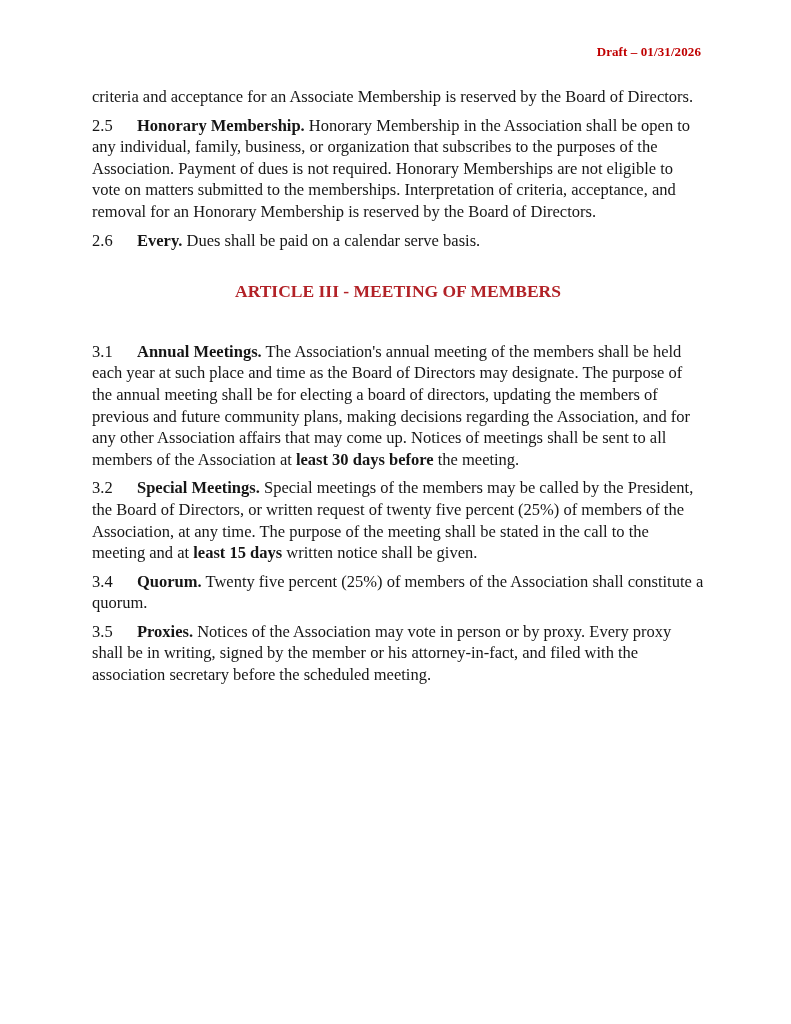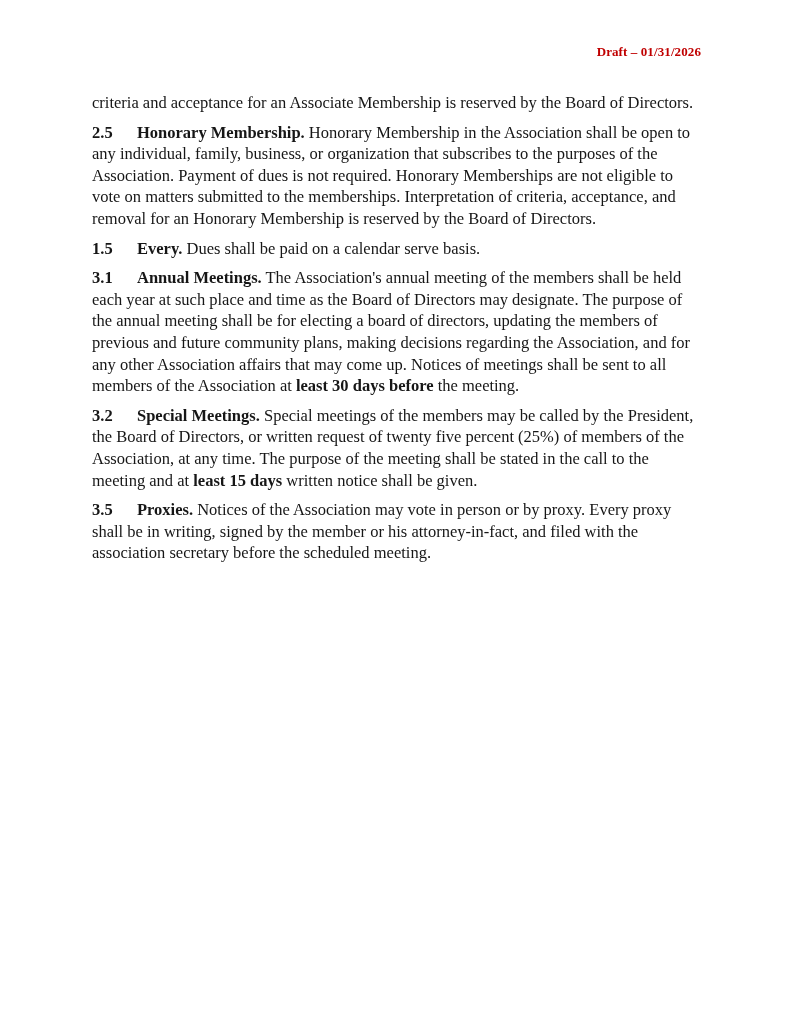--- a/index.html
+++ b/index.html
@@ -35,26 +35,26 @@
   .doc-body {
     position: absolute;
     left: 92px;
     top: 84px;
     width: 612px;
     font-size: 16.5px;
     line-height: 21.6px;
     text-align: left;
   }
   .para {
-    margin: 8px 0 7px 0;
+    margin: 2px 0 7px 0;
   }
   .secnum {
     display: inline-block;
     width: 45px;
-    font-weight: 700;
+    font-weight: 400;
   }
   .sectitle {
     font-weight: 700;
   }
   .bold {
     font-weight: 700;
   }
   .article-heading {
     margin: 30px 0 38px 0;
     text-align: center;
@@ -64,18 +64,20 @@
   }
 </style>
 </head>
 <body>
 
 <div class="page">
   <div class="draft-stamp">Draft – 01/31/2026</div>
   <div class="doc-body" id="doc-body">
       <p class="para"><span>criteria and acceptance for an Associate Membership is reserved by the Board of Directors.</span></p>
       <p class="para"><span class="secnum">2.5</span><span class="sectitle">Honorary Membership.</span> <span>Honorary Membership in the Association shall be open to any individual, family, business, or organization that subscribes to the purposes of the Association.  Payment of dues is not required.  Honorary Memberships are not eligible to vote on matters submitted to the memberships. Interpretation of criteria, acceptance, and removal for an Honorary Membership is reserved by the Board of Directors.</span></p>
-      <p class="para"><span class="secnum">1.5</span><span class="sectitle">Every.</span> <span>Dues shall be paid on a calendar serve basis.</span></p>
+      <p class="para"><span class="secnum">2.6</span><span class="sectitle">Every.</span> <span>Dues shall be paid on a calendar serve basis.</span></p>
+      <div class="article-heading">ARTICLE III - MEETING OF MEMBERS</div>
       <p class="para"><span class="secnum">3.1</span><span class="sectitle">Annual Meetings.</span> <span>The Association's annual meeting of the members shall be held each year at such place and time as the Board of Directors may designate.  The purpose of the annual meeting shall be for electing a board of directors, updating the members of previous and future community plans, making decisions regarding the Association, and for any other Association affairs that may come up. Notices of meetings shall be sent to all members of the Association at </span><span class="bold">least 30 days before</span><span> the meeting.</span></p>
       <p class="para"><span class="secnum">3.2</span><span class="sectitle">Special Meetings.</span> <span>Special meetings of the members may be called by the President, the Board of Directors, or written request of twenty five percent (25%) of members of the Association, at any time. The purpose of the meeting shall be stated in the call to the meeting and at </span><span class="bold">least 15 days</span><span> written notice shall be given.</span></p>
+      <p class="para"><span class="secnum">3.4</span><span class="sectitle">Quorum.</span> <span>Twenty five percent (25%) of members of the Association shall constitute a quorum.</span></p>
       <p class="para"><span class="secnum">3.5</span><span class="sectitle">Proxies.</span> <span>Notices of the Association may vote in person or by proxy. Every proxy shall be in writing, signed by the member or his attorney-in-fact, and filed with the association secretary before the scheduled meeting.</span></p>
     </div>
 </div>
 
 </body></html>

